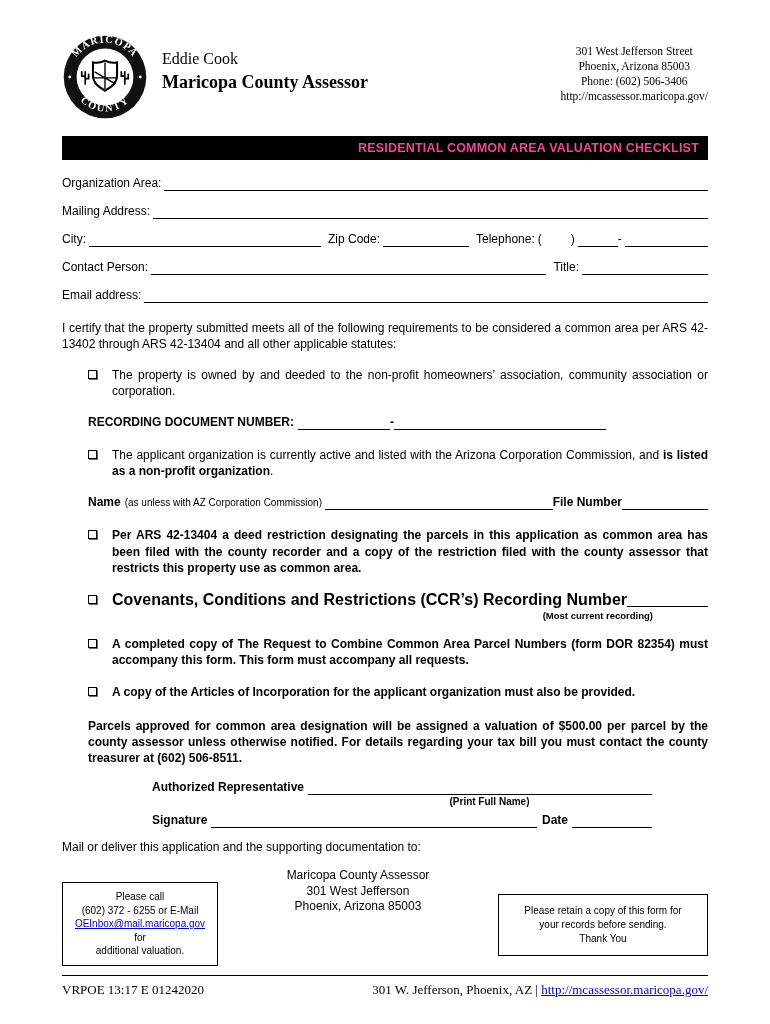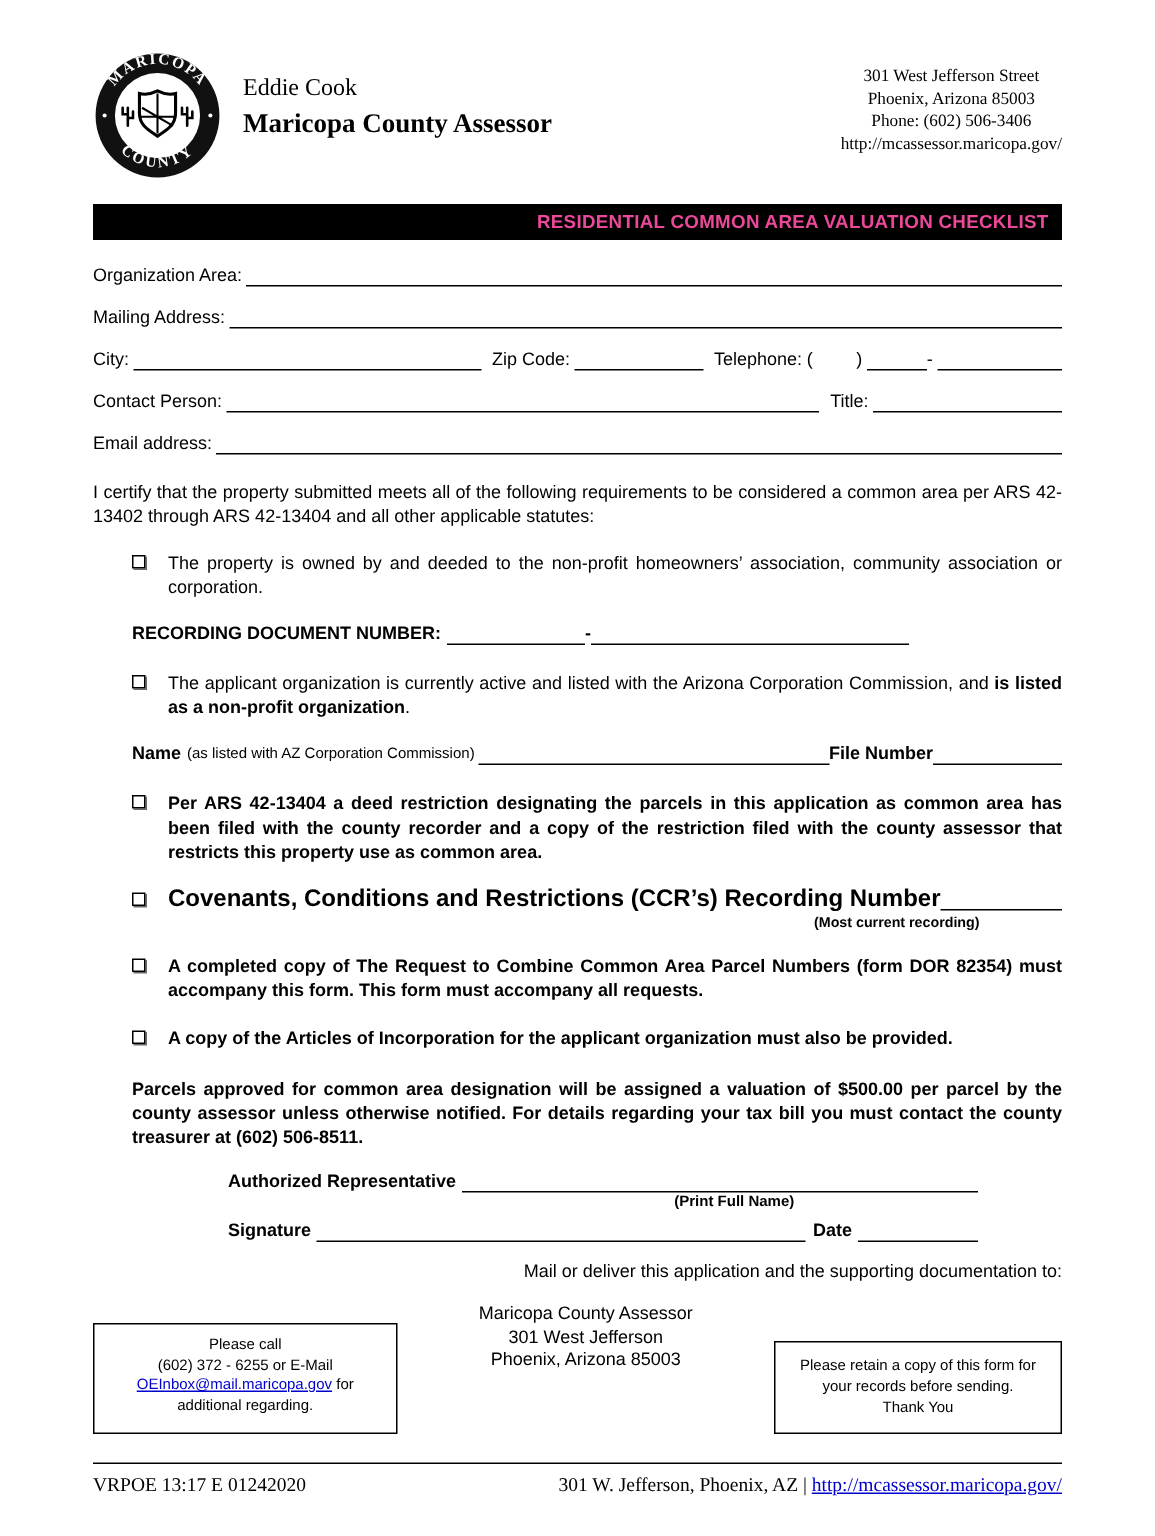--- a/index.html
+++ b/index.html
@@ -58,31 +58,31 @@
   .ccr-note-row { margin:-12px 0 15px 26px; text-align:right; padding-right:55px;
                   font-size:9.5px; font-weight:bold; }
 
   .valuation { margin:2px 0 14px 26px; }
 
   
   .sig-block { margin-left:90px; width:500px; font-size:12px; }
   .sig-row { display:flex; align-items:flex-end; line-height:15px; }
   .print-note { font-size:10px; font-weight:bold; text-align:center; padding-left:175px; margin:1px 0 6px 0; }
 
-  .mail-line { text-align:right; font-size:12px; margin-top:12px; }
+  .mail-line { text-align:left; font-size:12px; margin-top:12px; }
 
   
   .bottom { display:flex; margin-top:12px; }
   .help-box {
-    width:203px; border:1px solid #000; text-align:center;
+    width:156px; border:1px solid #000; text-align:center;
     font-size:10px; line-height:1.35; padding:7px 5px; margin-top:16px;
   }
   .center-addr { flex:1 1 auto; text-align:center; font-size:12px; line-height:1.3; padding-top:2px; }
   .retain-box {
-    width:192px; border:1px solid #000; text-align:center;
+    width:210px; border:1px solid #000; text-align:center;
     font-size:10px; line-height:1.4; padding:9px 6px; margin-top:28px; align-self:flex-start;
   }
   a.link, .link { color:#0000cc; text-decoration:underline; cursor:pointer; }
 
   
   .footer { margin-top:auto; border-top:1px solid #000; padding-top:6px;
             display:flex; justify-content:space-between;
             font-family:"Liberation Serif", serif; font-size:13px; }
   .footer-right { text-align:right; }
 </style>
@@ -178,21 +178,21 @@
     <span class="fill" style="width:212px"></span>
   </div>
 
   <div class="check-item">
     <span class="cbx"></span>
     <span class="check-text para"><span>The applicant organization is currently active and listed with the Arizona Corporation Commission, and </span><span class="bold">is listed as a non-profit organization</span><span>.</span></span>
   </div>
 
   <div class="inline-row">
     <span class="lbl bold">Name</span>
-    <span class="lbl small-note" style="margin-left:4px">(as listed with AZ Corporation Commission)</span>
+    <span class="lbl small-note" style="margin-left:4px">(as unless with AZ Corporation Commission)</span>
     <span class="fill grow" style="margin-left:3px"></span>
     <span class="lbl bold">File Number</span>
     <span class="fill" style="width:86px"></span>
   </div>
 
   <div class="check-item">
     <span class="cbx"></span>
     <span class="check-text para bold">Per ARS 42-13404 a deed restriction designating the parcels in this application as common area has been filed with the county recorder and a copy of the restriction filed with the county assessor that restricts this property use as common area.</span>
   </div>
 
@@ -233,21 +233,21 @@
     </div>
   </div>
 
   <div class="mail-line">Mail or deliver this application and the supporting documentation to:</div>
 
   <div class="bottom">
     <div class="help-box">
       <div>Please call</div>
       <div>(602) 372 - 6255 or E-Mail</div>
       <div><span class="link">OEInbox@mail.maricopa.gov</span><span> for</span></div>
-      <div>additional regarding.</div>
+      <div>additional valuation.</div>
     </div>
     <div class="center-addr">
       <div>Maricopa County Assessor</div>
       <div>301 West Jefferson</div>
       <div>Phoenix, Arizona 85003</div>
     </div>
     <div class="retain-box">
       <div>Please retain a copy of this form for</div>
       <div>your records before sending.</div>
       <div>Thank You</div>

